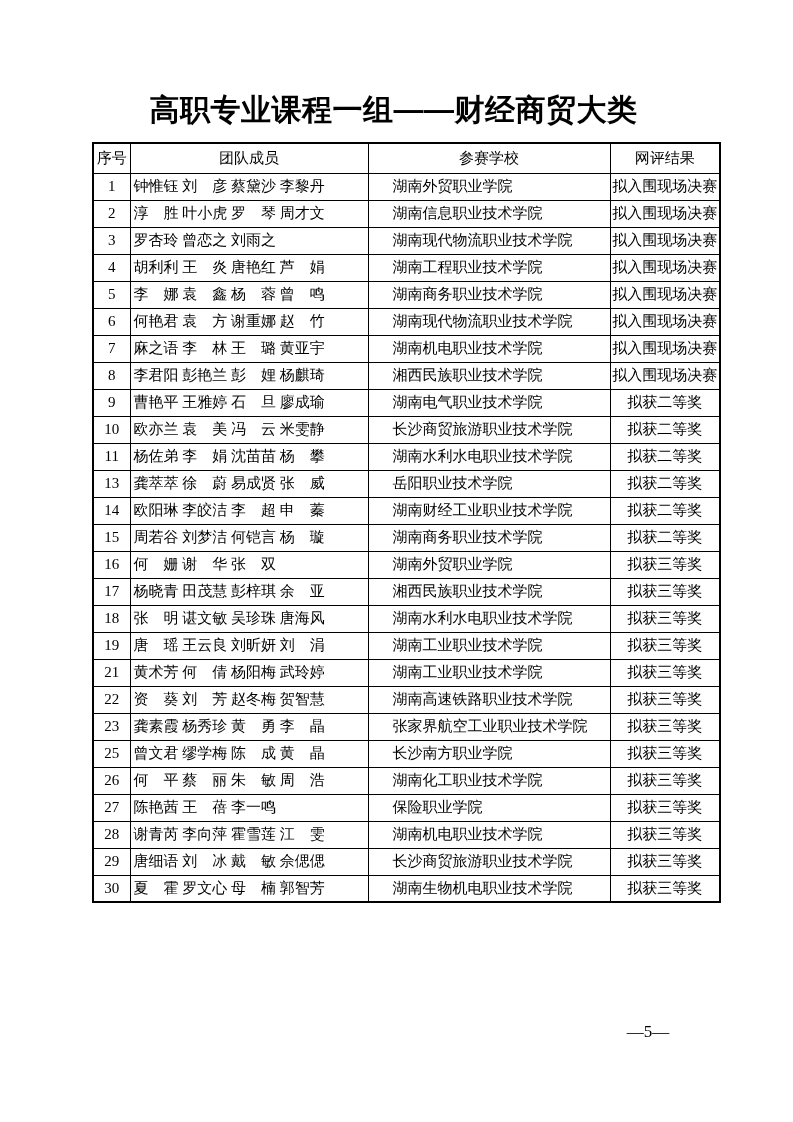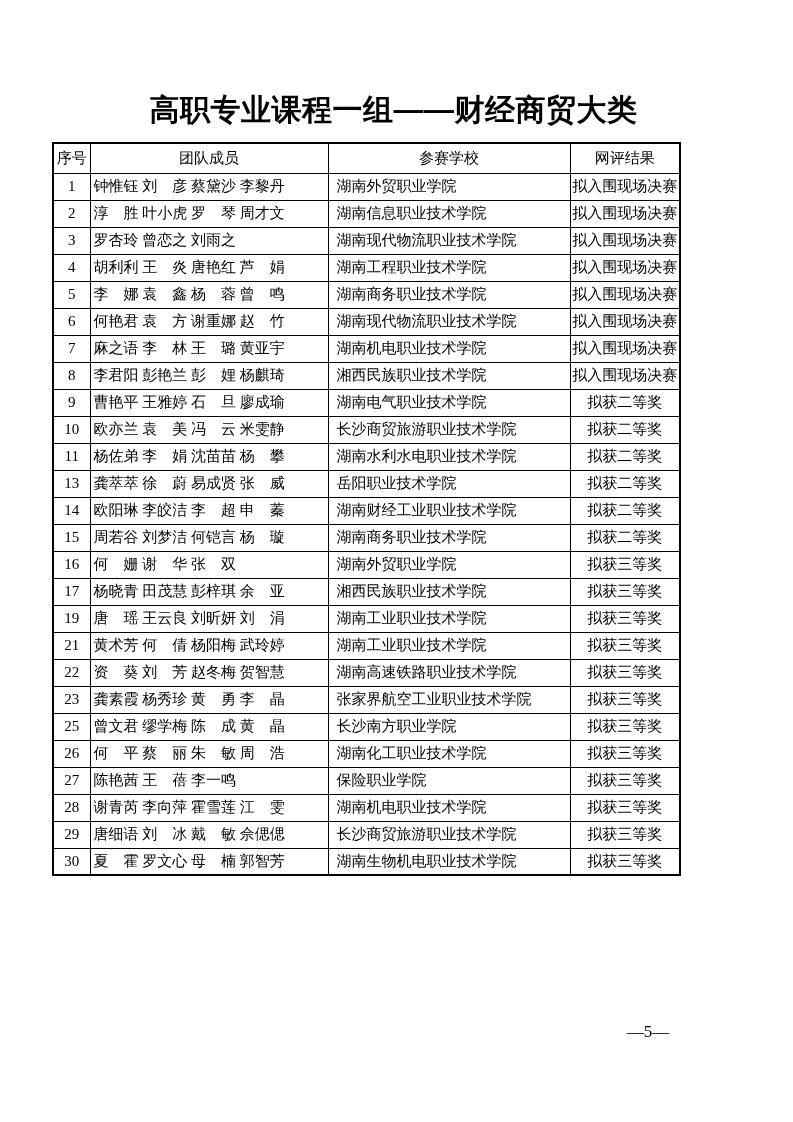--- a/index.html
+++ b/index.html
@@ -20,41 +20,41 @@
     text-align: center;
     font-family: "Liberation Sans", sans-serif;
     font-weight: bold;
     font-size: 30px;
     letter-spacing: 0.5px;
     color: #000000;
     white-space: nowrap;
   }
   table.results {
     margin-top: 11px;
-    margin-left: 52px;
+    margin-left: 92px;
     width: 627px;
     border-collapse: collapse;
     table-layout: fixed;
     border: 2px solid #000000;
   }
   table.results th,
   table.results td {
     border: 1px solid #000000;
     font-weight: normal;
     font-size: 15px;
     line-height: 1;
     vertical-align: middle;
     overflow: hidden;
     white-space: nowrap;
   }
   table.results thead th { height: 30px; text-align: center; }
   table.results tbody tr { height: 27px; }
   td.col-no     { text-align: center; font-size: 15px; }
   td.col-members{ text-align: left; padding-left: 3px;  font-size: 15px; }
-  td.col-school { text-align: left; padding-left: 8px; font-size: 15px; }
+  td.col-school { text-align: left; padding-left: 24px; font-size: 15px; }
   td.col-result { text-align: center; font-size: 15px; }
   .page-number {
     position: absolute;
     top: 1022px;
     left: 598px;
     width: 100px;
     text-align: center;
     font-size: 17px;
     font-family: "Liberation Serif", serif;
     color: #000000;
@@ -173,20 +173,26 @@
           <td class="col-school">湖南外贸职业学院</td>
           <td class="col-result">拟获三等奖</td>
         </tr>
         <tr>
           <td class="col-no">17</td>
           <td class="col-members">杨晓青 田茂慧 彭梓琪 余　亚</td>
           <td class="col-school">湘西民族职业技术学院</td>
           <td class="col-result">拟获三等奖</td>
         </tr>
         <tr>
+          <td class="col-no">18</td>
+          <td class="col-members">张　明 谌文敏 吴珍珠 唐海风</td>
+          <td class="col-school">湖南水利水电职业技术学院</td>
+          <td class="col-result">拟获三等奖</td>
+        </tr>
+        <tr>
           <td class="col-no">19</td>
           <td class="col-members">唐　瑶 王云良 刘昕妍 刘　涓</td>
           <td class="col-school">湖南工业职业技术学院</td>
           <td class="col-result">拟获三等奖</td>
         </tr>
         <tr>
           <td class="col-no">21</td>
           <td class="col-members">黄术芳 何　倩 杨阳梅 武玲婷</td>
           <td class="col-school">湖南工业职业技术学院</td>
           <td class="col-result">拟获三等奖</td>

